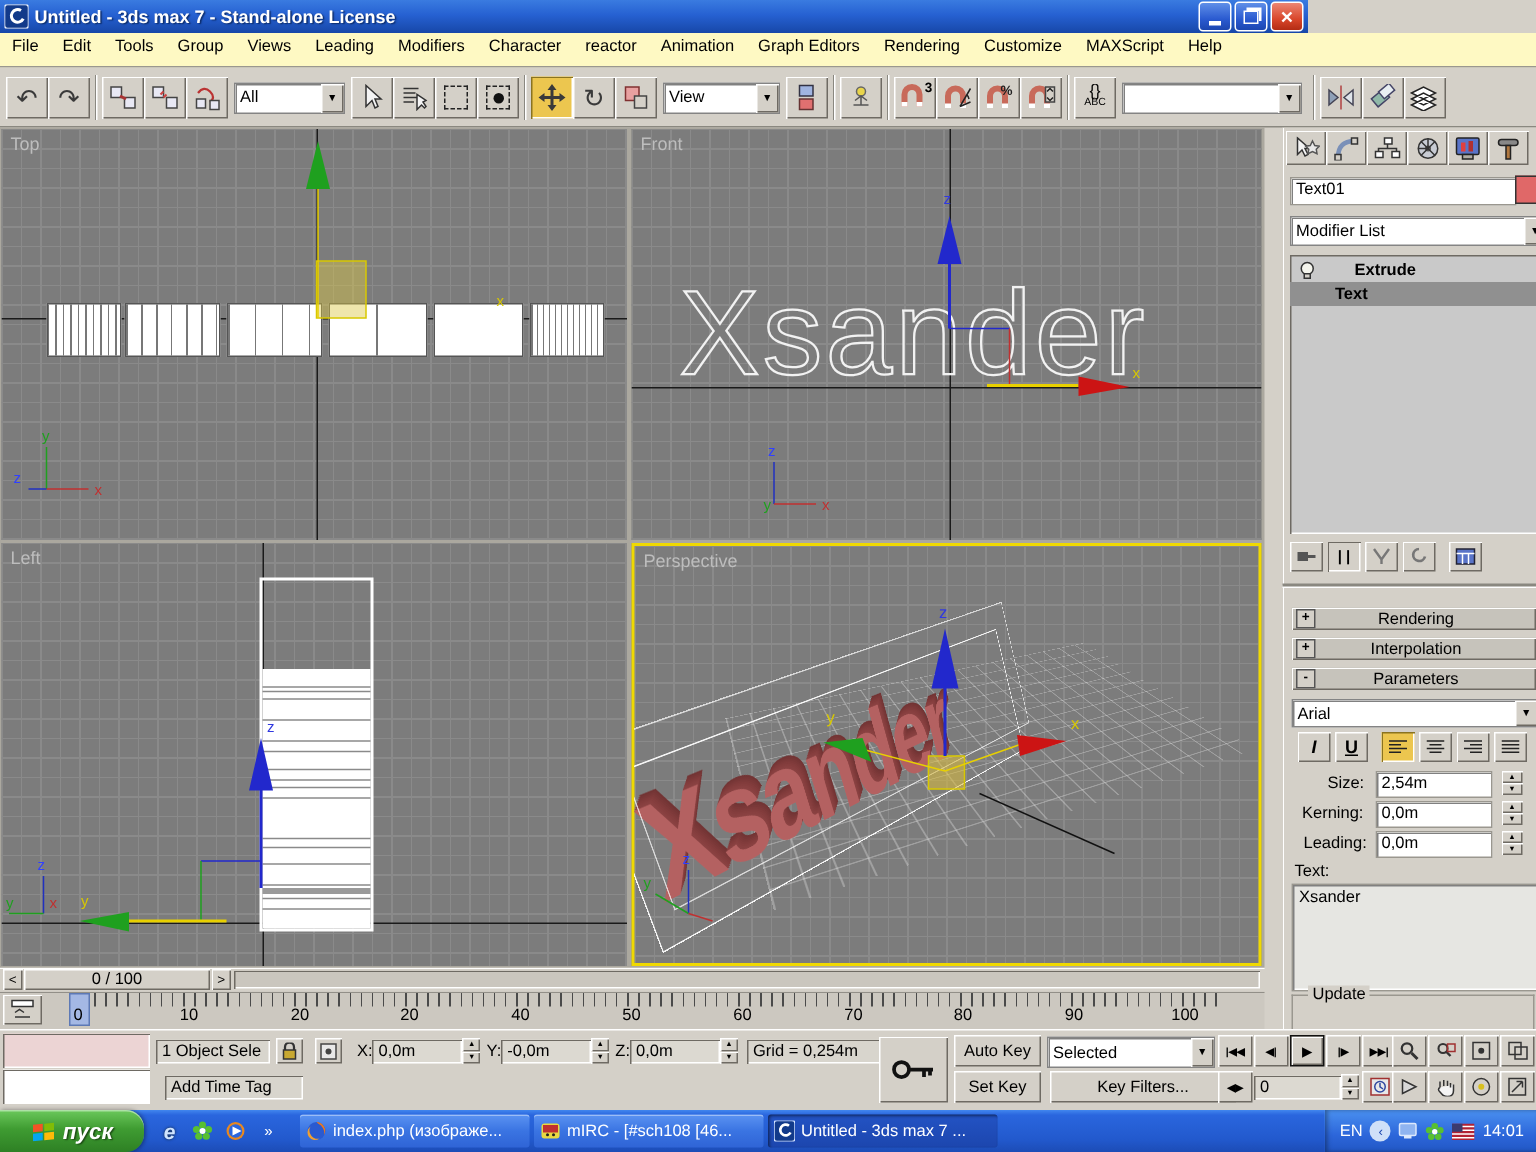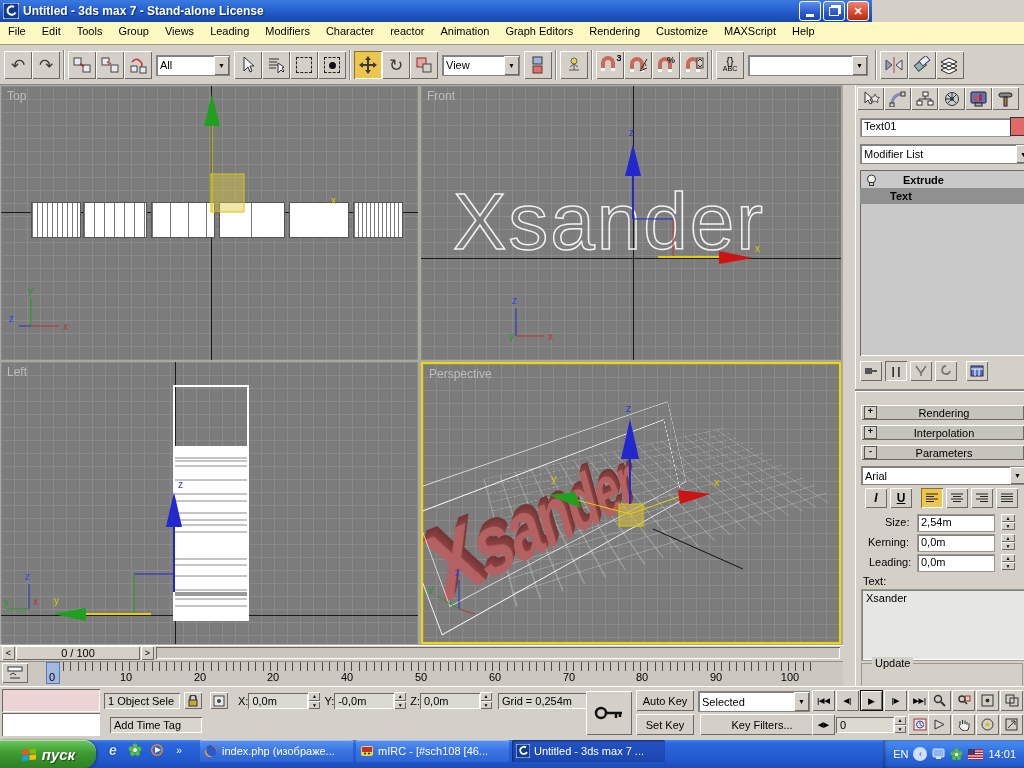--- a/index.html
+++ b/index.html
@@ -57,21 +57,21 @@
   
   .timeslider{left:0;top:645px;width:843px;height:16px;background:#d4d0c8;box-shadow:inset 0 1px 0 #fff;}
   .trackbar{left:0;top:661px;width:843px;height:25px;background:#ccc8c0;box-shadow:inset 0 1px 0 #928f88;}
   .ticks{position:absolute;left:48px;top:1px;width:764px;height:9px;background:repeating-linear-gradient(to right,#4a4a4a 0 1px,transparent 1px 7.4px);}
   .ticklab{position:absolute;top:10px;width:26px;text-align:center;font-size:11px;}
   .statusbar{left:0;top:686px;width:1024px;height:54px;background:#d4d0c8;box-shadow:inset 0 1px 0 #fff;}
   .srow{position:absolute;height:21px;display:flex;align-items:center;}
   .sfield{box-shadow:inset 1px 1px 0 #6e6a63, inset -1px -1px 0 #fff;background:#d8d5cd;padding:2px 4px;white-space:nowrap;overflow:hidden;}
   .navbtn{width:23px;height:21px;margin-right:1px;}
   
-  .taskbar{left:0;top:740px;width:1024px;height:28px;background:linear-gradient(180deg,#4186ee 0%,#2a66de 12%,#2259cd 70%,#1c4cb6 100%);display:flex;color:#fff;}
+  .taskbar{left:0;top:740px;width:1024px;height:28px;background:linear-gradient(180deg,#4186ee 0%,#2a66de 12%,#2259cd 70%,#1c4cb6 100%);display:flex;align-items:center;color:#fff;}
   .startbtn{height:28px;width:96px;border-radius:0 12px 12px 0;background:linear-gradient(180deg,#6cc95c 0%,#3f9c32 45%,#2e8024 100%);display:flex;align-items:center;justify-content:center;gap:5px;box-shadow:1px 0 3px rgba(0,0,0,.4), inset 0 1px 0 rgba(255,255,255,.45);}
   .startbtn .stxt{font-weight:bold;font-style:italic;font-size:15px;text-shadow:1px 1px 1px #1c4a14;}
   .qicon{width:18px;height:20px;display:flex;align-items:center;justify-content:center;margin:0 2px;}
   .taskbtn{height:22px;width:145px;margin-right:3px;border-radius:2px;background:linear-gradient(180deg,#5b93f2,#3a74e2 50%,#2f64d6);box-shadow:inset 0 1px 0 rgba(255,255,255,.4);display:flex;align-items:center;padding:0 4px;gap:4px;font-size:11px;}
   .taskbtn.on{background:linear-gradient(180deg,#2353c4,#1c46ae);box-shadow:inset 1px 1px 2px rgba(0,0,0,.5);}
   .taskbtn .tlab{white-space:nowrap;overflow:hidden;}
   .tray{margin-left:auto;height:28px;display:flex;align-items:center;background:linear-gradient(180deg,#4a90f0,#2c66da 60%,#2257c4);box-shadow:inset 2px 0 3px rgba(0,0,0,.35);padding:0 8px 0 10px;gap:5px;}
 </style>
 </head>
 <body>

